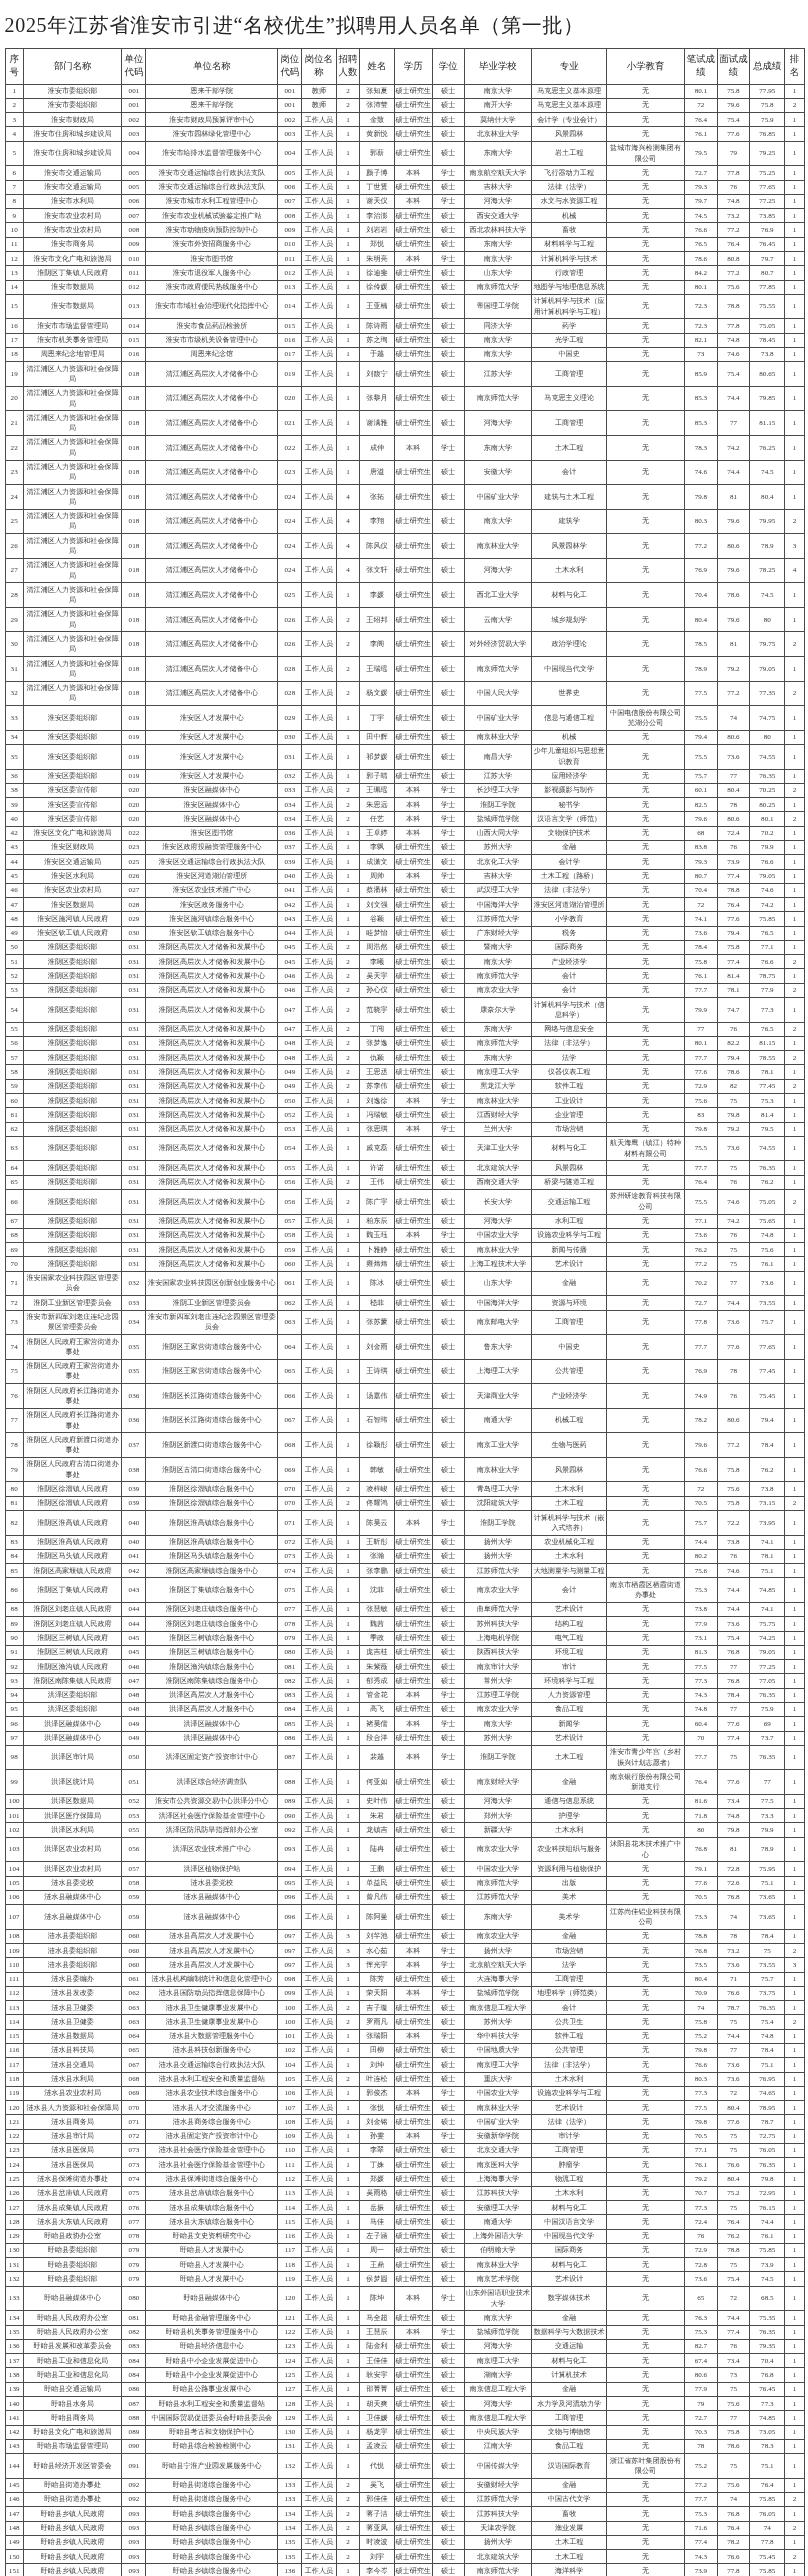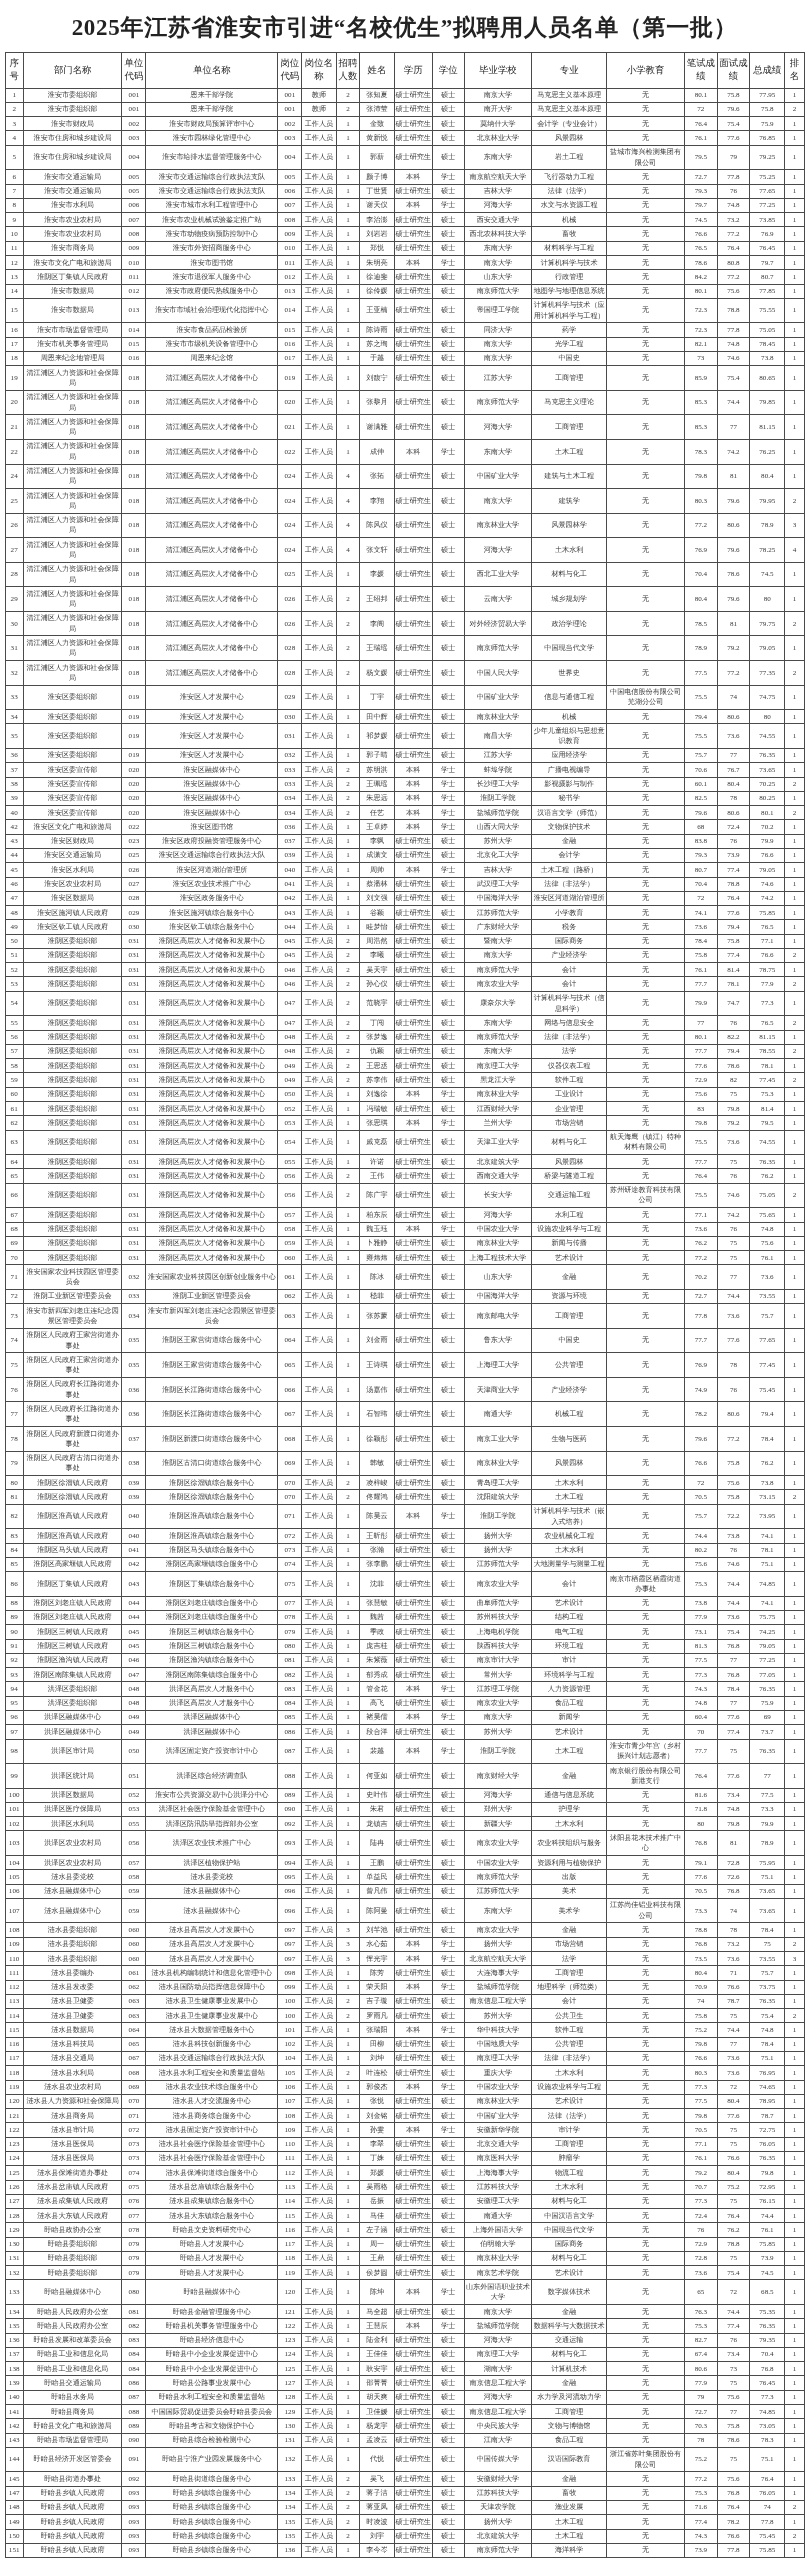--- a/index.html
+++ b/index.html
@@ -1,18 +1,18 @@
 <!DOCTYPE html>
 <html style="font-size:12px"><head>
 <meta charset="utf-8">
 <style>
   html,body{margin:0;padding:0;background:#ffffff;}
   body{font-family:"Liberation Serif","DejaVu Serif",serif;color:#333;}
   .page{width:809px;min-height:2576px;margin:0 auto;background:#fff;box-sizing:border-box;padding:7.5px 4.5px 10.5px 4.5px;}
-  .title{text-align:center;font-size:23px;font-weight:bold;color:#222;padding:4.5px 0 9px 0;letter-spacing:0.7px;}
+  .title{font-size:20px;font-weight:normal;color:#222;padding:4.5px 0 9px 0;letter-spacing:0.7px;}
   table.roster{width:100%;border-collapse:collapse;table-layout:fixed;font-size:7.1px;}
   table.roster th, table.roster td{
     border:0.7px solid #4a4a4a;
     text-align:center;
     vertical-align:middle;
     padding:1.5px 0.7px;
     line-height:1.45;
     word-break:break-all;
     color:#3a3a3a;
   }
@@ -477,20 +477,39 @@
           <td>学士</td>
           <td>东南大学</td>
           <td>土木工程</td>
           <td>无</td>
           <td>78.3</td>
           <td>74.2</td>
           <td>76.25</td>
           <td>1</td>
         </tr>
         <tr>
+          <td>23</td>
+          <td>清江浦区人力资源和社会保障局</td>
+          <td>018</td>
+          <td>清江浦区高层次人才储备中心</td>
+          <td>023</td>
+          <td>工作人员</td>
+          <td>1</td>
+          <td>唐溢</td>
+          <td>硕士研究生</td>
+          <td>硕士</td>
+          <td>安徽大学</td>
+          <td>会计</td>
+          <td>无</td>
+          <td>74.6</td>
+          <td>74.4</td>
+          <td>74.5</td>
+          <td>1</td>
+        </tr>
+        <tr>
           <td>24</td>
           <td>清江浦区人力资源和社会保障局</td>
           <td>018</td>
           <td>清江浦区高层次人才储备中心</td>
           <td>024</td>
           <td>工作人员</td>
           <td>4</td>
           <td>张拓</td>
           <td>硕士研究生</td>
           <td>硕士</td>
@@ -721,39 +740,20 @@
           <td>1</td>
           <td>郭子晴</td>
           <td>硕士研究生</td>
           <td>硕士</td>
           <td>江苏大学</td>
           <td>应用经济学</td>
           <td>无</td>
           <td>75.7</td>
           <td>77</td>
           <td>76.35</td>
-          <td>1</td>
-        </tr>
-        <tr>
-          <td>37</td>
-          <td>淮安区委宣传部</td>
-          <td>020</td>
-          <td>淮安区融媒体中心</td>
-          <td>033</td>
-          <td>工作人员</td>
-          <td>2</td>
-          <td>苏明淇</td>
-          <td>本科</td>
-          <td>学士</td>
-          <td>蚌埠学院</td>
-          <td>广播电视编导</td>
-          <td>无</td>
-          <td>70.6</td>
-          <td>76.7</td>
-          <td>73.65</td>
           <td>1</td>
         </tr>
         <tr>
           <td>38</td>
           <td>淮安区委宣传部</td>
           <td>020</td>
           <td>淮安区融媒体中心</td>
           <td>033</td>
           <td>工作人员</td>
           <td>2</td>
@@ -2757,20 +2757,39 @@
           <td>硕士</td>
           <td>安徽财经大学</td>
           <td>金融</td>
           <td>无</td>
           <td>77.2</td>
           <td>75.6</td>
           <td>76.4</td>
           <td>1</td>
         </tr>
         <tr>
+          <td>146</td>
+          <td>盱眙县街道办事处</td>
+          <td>092</td>
+          <td>盱眙县街道综合服务中心</td>
+          <td>133</td>
+          <td>工作人员</td>
+          <td>2</td>
+          <td>郭佳佳</td>
+          <td>硕士研究生</td>
+          <td>硕士</td>
+          <td>江苏师范大学</td>
+          <td>中国古代文学</td>
+          <td>无</td>
+          <td>77.7</td>
+          <td>74</td>
+          <td>75.85</td>
+          <td>2</td>
+        </tr>
+        <tr>
           <td>147</td>
           <td>盱眙县乡镇人民政府</td>
           <td>093</td>
           <td>盱眙县乡镇综合服务中心</td>
           <td>134</td>
           <td>工作人员</td>
           <td>2</td>
           <td>蒋子洁</td>
           <td>硕士研究生</td>
           <td>硕士</td>

